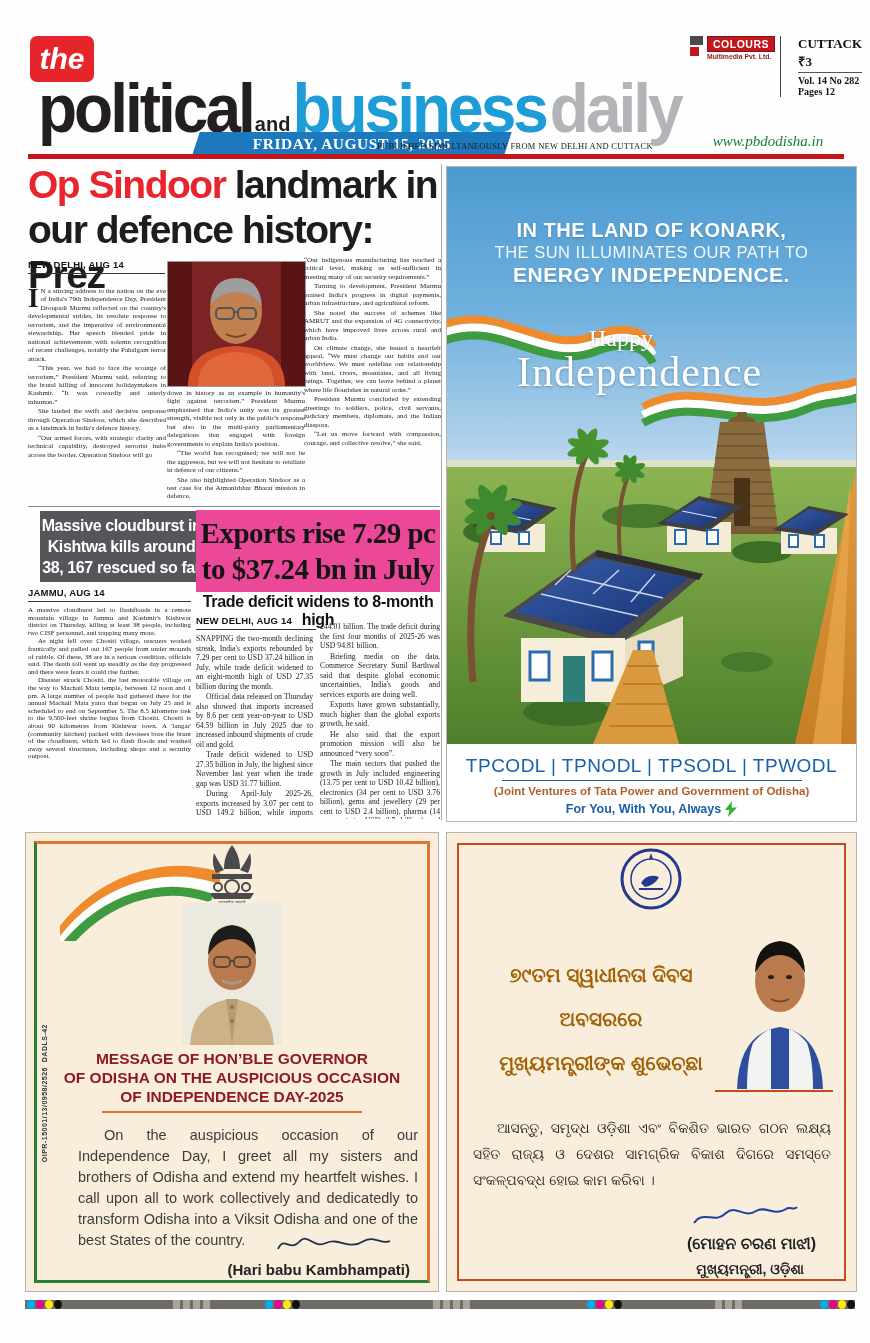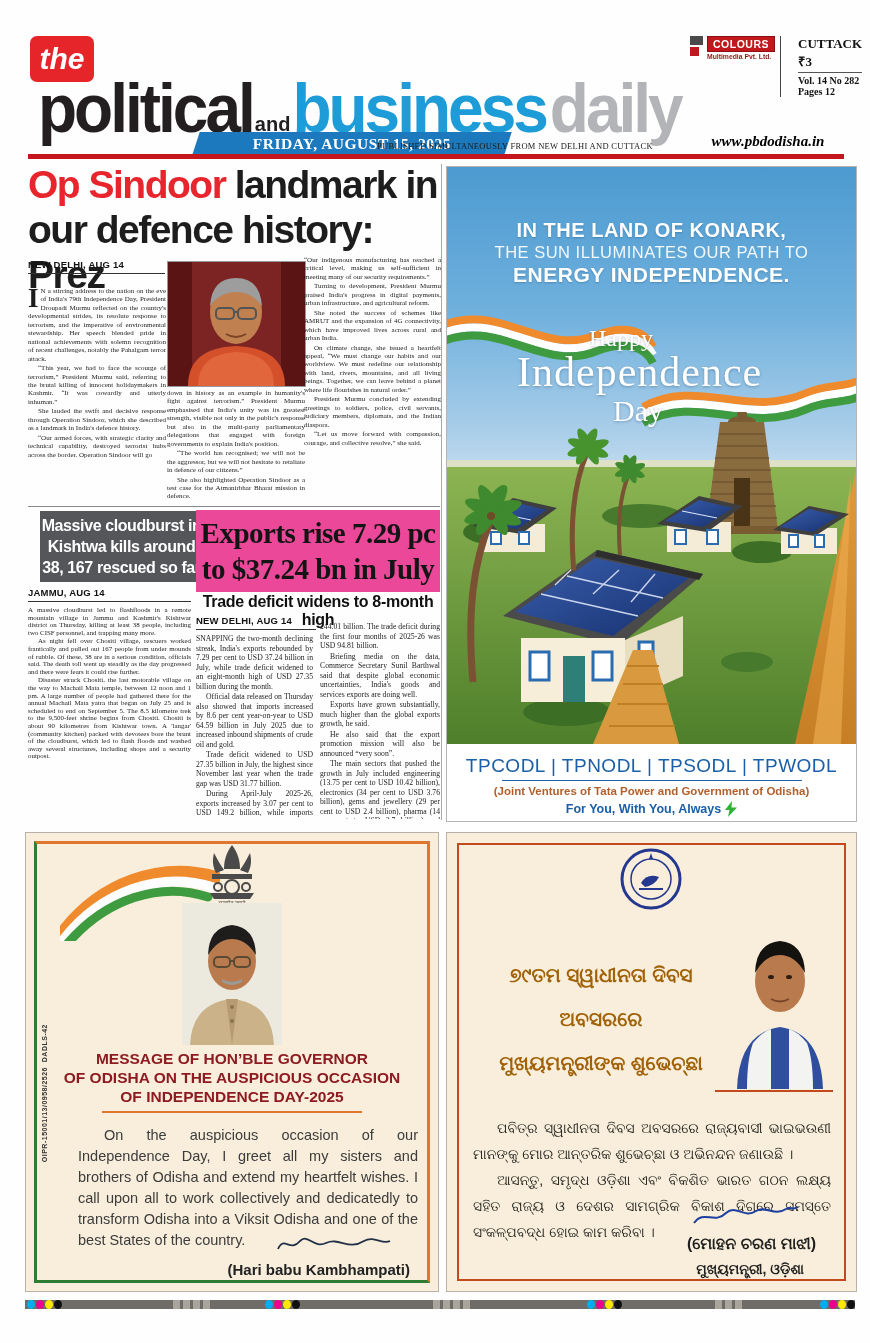--- a/index.html
+++ b/index.html
@@ -29,21 +29,21 @@
   .edition{font-family:"Liberation Serif",serif;font-weight:bold;font-size:13px;color:#111;}
   .volume{font-family:"Liberation Serif",serif;font-weight:bold;font-size:10px;color:#111;
           border-top:1px solid #555;margin-top:2px;padding-top:2px;}
   .date-banner{left:196px;top:132px;width:312px;height:23px;background:#1d79bd;
                transform:skewX(-18deg);display:flex;align-items:center;justify-content:center;}
   .date-banner span{transform:skewX(18deg);color:#fff;font-family:"Liberation Serif",serif;
                font-weight:bold;font-size:15.5px;letter-spacing:.5px;}
   .published-line{left:372px;top:141px;width:286px;text-align:center;
                font-family:"Liberation Serif",serif;font-size:8.5px;color:#1a1a1a;letter-spacing:.3px;}
   .website{left:690px;top:133px;width:156px;text-align:center;font-family:"Liberation Serif",serif;
-           font-weight:bold;font-style:italic;font-size:15px;color:#000000;}
+           font-weight:normal;font-style:italic;font-size:15px;color:#15803d;}
   .red-rule{left:28px;top:154px;width:816px;height:5px;background:#c4161c;}
 
   
   .lead-headline{left:28px;top:162px;width:414px;font-weight:700;font-size:39px;line-height:45px;
                  letter-spacing:-1.5px;color:#1d1d1d;}
   .hl-red{color:#e8242c;}
   .dateline{font-weight:bold;font-size:9.5px;color:#111;border-bottom:1px solid #333;
             padding-bottom:3px;letter-spacing:.2px;}
   .d1{left:28px;top:259px;width:137px;}
   .serifbody{font-family:"Liberation Serif",serif;color:#1c1c1c;text-align:justify;}
@@ -260,21 +260,20 @@
       <path d="M-10,41 C 50,11 95,71 150,48 C 178,37 198,44 206,60" fill="none" stroke="#ffffff" stroke-width="8"></path>
       <path d="M-10,49 C 50,19 95,79 150,56 C 178,45 198,52 206,68" fill="none" stroke="#3f9b3f" stroke-width="8"></path>
       <path d="M196,112 C 250,82 300,124 360,98 C 382,88 402,94 418,82" fill="none" stroke="#ef8b2d" stroke-width="8"></path>
       <path d="M196,120 C 250,90 300,132 360,106 C 382,96 402,102 418,90" fill="none" stroke="#ffffff" stroke-width="8"></path>
       <path d="M196,128 C 250,98 300,140 360,114 C 382,104 402,110 418,98" fill="none" stroke="#3f9b3f" stroke-width="8"></path>
     </svg>
 
     <div class="happy-block">
       <div class="hb-happy">Happy</div>
       <div class="hb-indep">Independence</div>
-      <div class="hb-day">Day</div>
     </div>
 
     <svg style="position:absolute;top:245px;left:0;" width="409" height="332" viewBox="0 0 409 332">
       <defs>
         <linearGradient id="grass" x1="0" y1="0" x2="0" y2="1">
           <stop offset="0" stop-color="#8cb452"></stop>
             <stop offset="1" stop-color="#4f7f2b"></stop>
         </linearGradient>
         <linearGradient id="road" x1="0" y1="0" x2="0" y2="1">
           <stop offset="0" stop-color="#e09a3a"></stop>
@@ -495,21 +494,20 @@
       <path d="M74 128 Q64 116 56 114 L56 174 L80 174 Q80 144 74 128 Z" fill="#f3f3f1"></path>
       <ellipse cx="47" cy="66" rx="25" ry="31" fill="#b97b4e"></ellipse>
       <path d="M22 58 Q23 28 47 26 Q71 28 72 58 Q62 40 47 40 Q32 40 22 58 Z" fill="#14120f"></path>
       <ellipse cx="38" cy="62" rx="3" ry="2" fill="#2c1d10"></ellipse>
       <ellipse cx="56" cy="62" rx="3" ry="2" fill="#2c1d10"></ellipse>
       <path d="M38 84 Q47 89 56 84" stroke="#7a4526" stroke-width="2" fill="none"></path>
     </svg>
     <div class="cm-photo-line"></div>
 
     <div class="cm-body">
-      <div class="indent">ପବିତ୍ର ସ୍ୱାଧୀନତା ଦିବସ ଅବସରରେ ରାଜ୍ୟବାସୀ ଭାଇଭଉଣୀ ମାନଙ୍କୁ ମୋର ଆନ୍ତରିକ ଶୁଭେଚ୍ଛା ଓ ଅଭିନନ୍ଦନ ଜଣାଉଛି ।</div>
       <div class="indent">ଆସନ୍ତୁ, ସମୃଦ୍ଧ ଓଡ଼ିଶା ଏବଂ ବିକଶିତ ଭାରତ ଗଠନ ଲକ୍ଷ୍ୟ ସହିତ ରାଜ୍ୟ ଓ ଦେଶର ସାମଗ୍ରିକ ବିକାଶ ଦିଗରେ ସମସ୍ତେ ସଂକଳ୍ପବଦ୍ଧ ହୋଇ କାମ କରିବା ।</div>
     </div>
 
     <svg style="position:absolute;right:56px;top:368px;" width="110" height="30" viewBox="0 0 110 30">
       <path d="M4,22 C14,8 24,24 36,12 C46,3 54,18 66,10 C76,4 84,16 96,8 C100,5 104,10 107,6" fill="none" stroke="#1d3fa0" stroke-width="2"></path>
     </svg>
     <div class="cm-name">(ମୋହନ ଚରଣ ମାଝୀ)</div>
     <div class="cm-title">ମୁଖ୍ୟମନ୍ତ୍ରୀ, ଓଡ଼ିଶା</div>
   </div>
 

